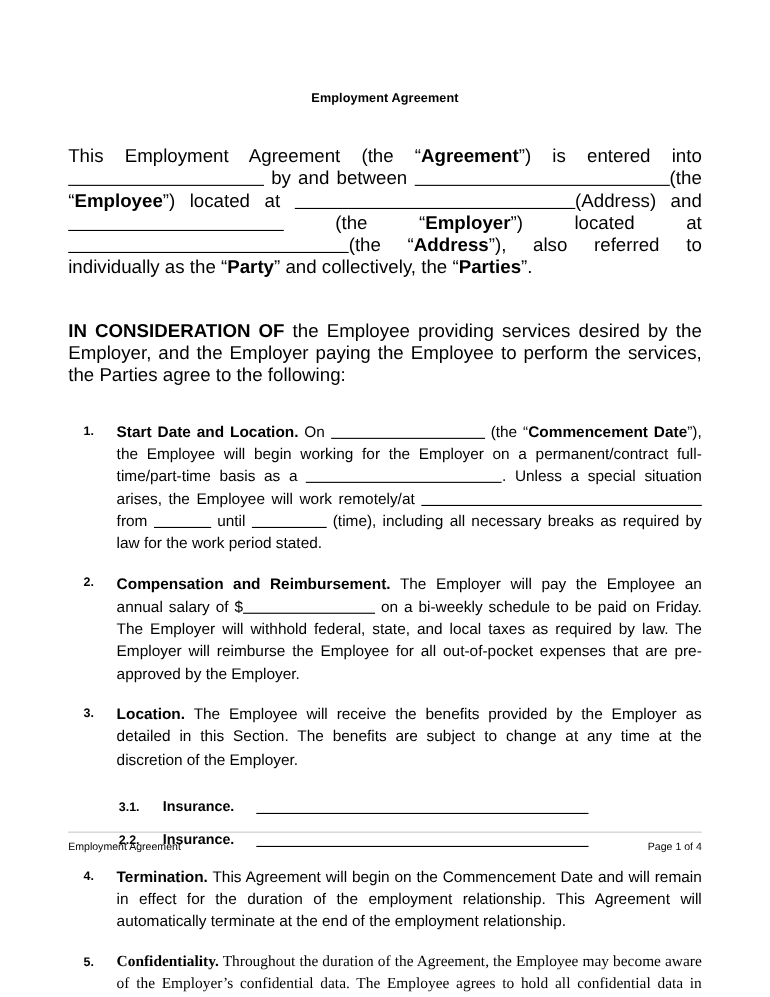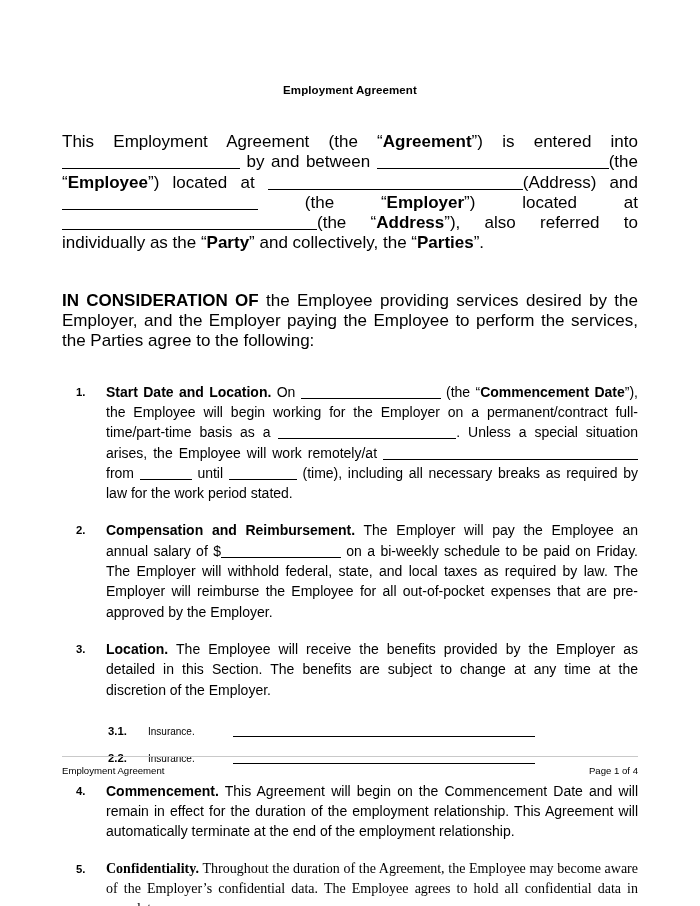--- a/index.html
+++ b/index.html
@@ -99,22 +99,22 @@
     margin-bottom: 15px;
     padding-left: 46px;
   }
   .sub-num {
     font-weight: bold;
     font-size: 11.3px;
     width: 40px;
     flex: 0 0 40px;
   }
   .sub-label {
-    font-weight: normal;
-    font-size: 10px;
+    font-weight: bold;
+    font-size: 13px;
     width: 85px;
     flex: 0 0 85px;
   }
   .sub-blank {
     flex: 0 0 302px;
     border-bottom: 1px solid #000000;
     height: 11px;
   }
   
   .footer {
@@ -169,21 +169,21 @@
       </div>
       <div class="subclause">
         <span class="sub-num">2.2.</span>
         <span class="sub-label">Insurance.</span>
         <span class="sub-blank"></span>
       </div>
     </div>
 
     <div class="clause">
       <span class="clause-num">4.</span>
-      <div class="clause-body"><b>Commencement.</b><span> This Agreement will begin on the Commencement Date and will remain in effect for the duration of the employment relationship.  This Agreement will automatically terminate at the end of the employment relationship.</span></div>
+      <div class="clause-body"><b>Termination.</b><span> This Agreement will begin on the Commencement Date and will remain in effect for the duration of the employment relationship.  This Agreement will automatically terminate at the end of the employment relationship.</span></div>
     </div>
 
     <div class="clause">
       <span class="clause-num">5.</span>
       <div class="clause-body last-line-justify"><b>Confidentiality.</b><span> Throughout the duration of the Agreement, the Employee may become aware of the Employer’s confidential data.   The Employee agrees to hold all confidential data in complete</span></div>
     </div>
 
   </div>
 
   <div class="footer">

